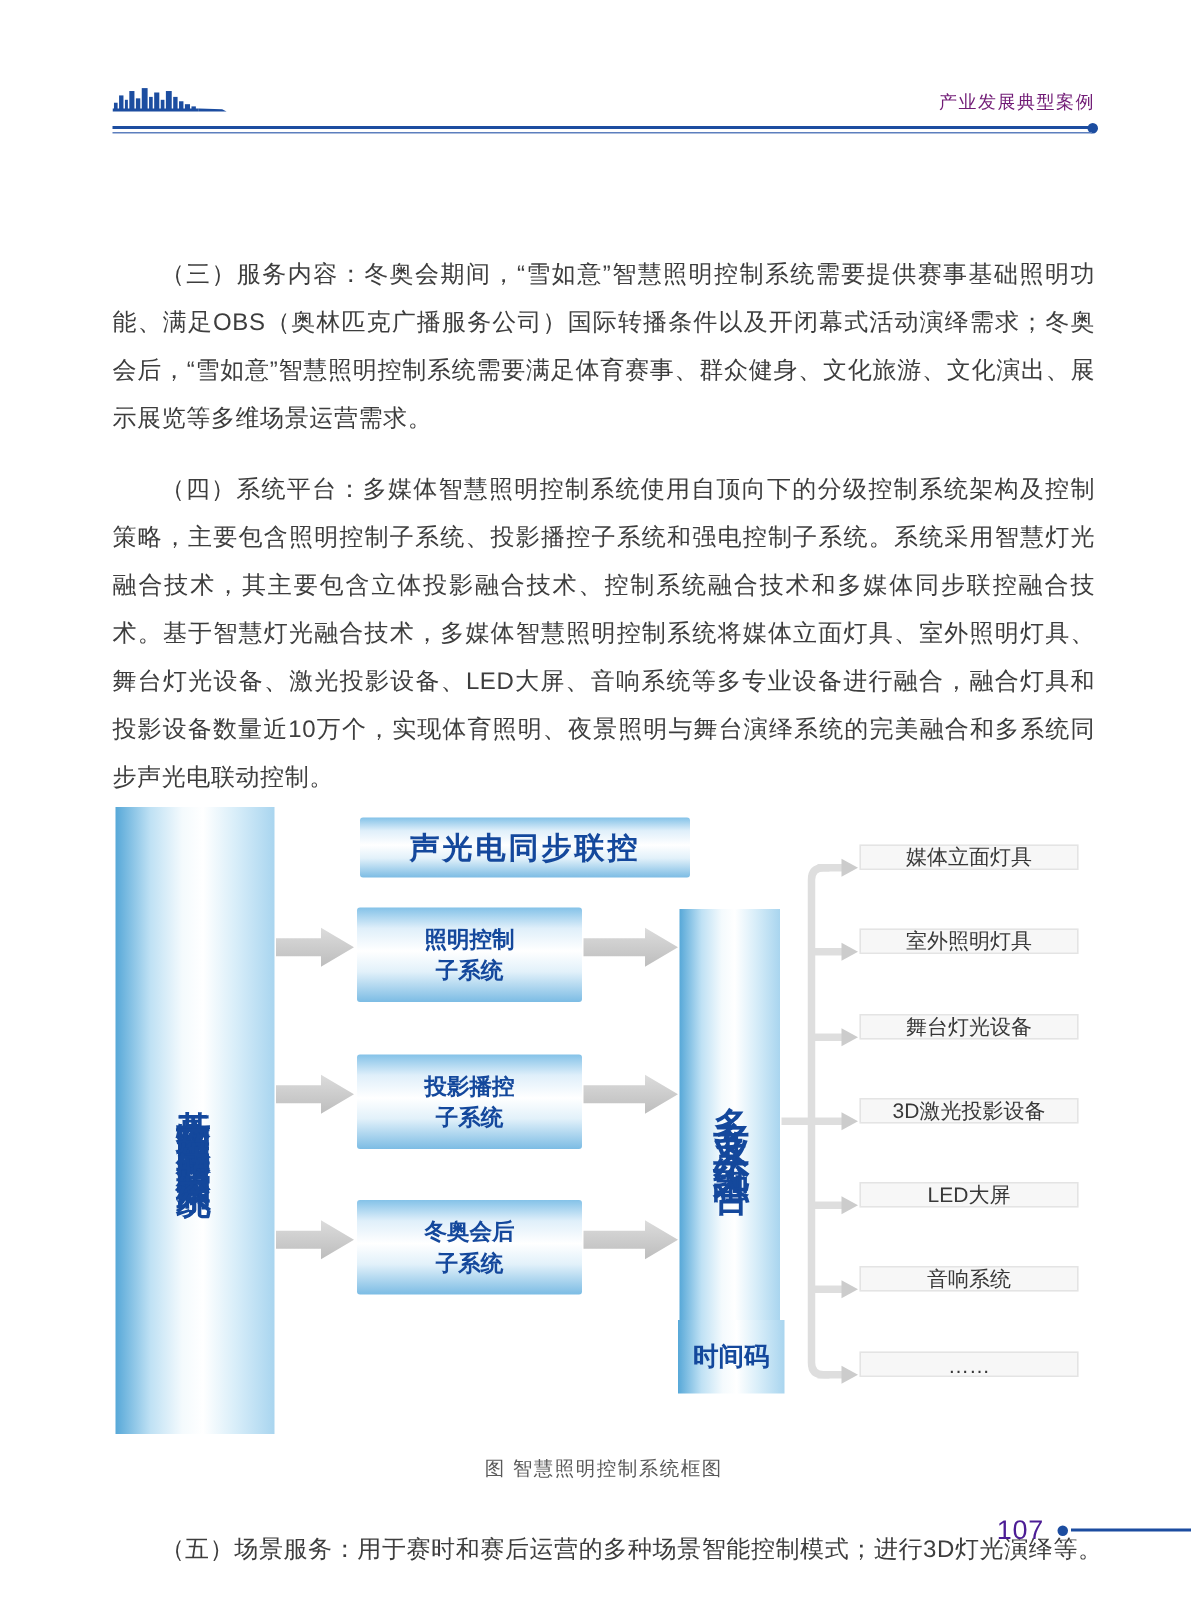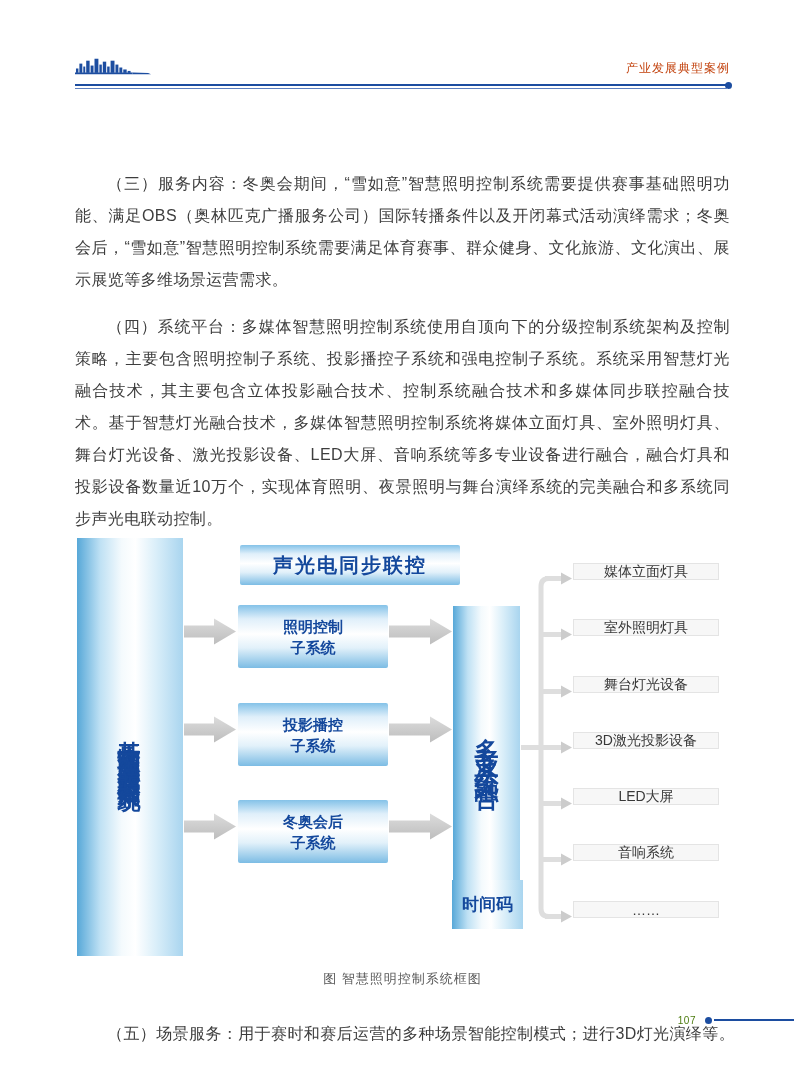--- a/index.html
+++ b/index.html
@@ -11,21 +11,21 @@
     background:#ffffff;
     overflow:hidden;
     font-family:"Liberation Sans","DejaVu Sans",sans-serif;
     color:#3d3d3d;
   }
   .content { padding:0 64px 0 75px; }
 
   
   .hdr-row { display:flex; justify-content:space-between; align-items:flex-end; margin-top:55px; height:24px; }
   .hdr-logo { width:78px; height:22px; }
-  .hdr-title { font-size:12px; color:#c2410c; letter-spacing:1px; padding-bottom:2px;font-family:Liberation Serif, serif; }
+  .hdr-title { font-size:12px; color:#701a75; letter-spacing:1px; padding-bottom:2px;font-family:Liberation Serif, serif; }
   .hdr-rule { position:relative; margin-top:5px; height:7px; border-top:2px solid #1c4da0; }
   .hdr-rule::after { content:""; position:absolute; left:0; right:2px; top:2px; border-top:1px solid #5d7fbe; }
   .hdr-dot { position:absolute; right:-2px; top:-4px; width:7px; height:7px; border-radius:50%; background:#1c4da0; }
 
   
   .para { font-size:16px; line-height:32px; letter-spacing:0.4px; text-align:justify; text-indent:2em; color:#3d3d3d; }
   .p1 { margin-top:77px; }
   .p2 { margin-top:15px; }
   .p3 { margin-top:30px; white-space:nowrap; }
 
@@ -46,21 +46,21 @@
   .timecode-box { left:452px; top:342px; width:71px; height:49px; display:flex; align-items:center; justify-content:center; font-size:17px; }
   .out-box { left:573px; width:146px; height:17px; display:flex; align-items:center; justify-content:center;
              background:#f7f7f7; border:1px solid #e4e4e4; color:#383838; font-size:14px; }
   .o0{top:25px}.o1{top:81px}.o2{top:138px}.o3{top:194px}.o4{top:250px}.o5{top:306px}.o6{top:363px}
   .tree-svg { left:0; top:0; width:794px; height:418px; }
 
   .caption { margin-top:14px; text-align:center; font-size:13px; color:#595959; letter-spacing:1px; }
 
   
   .footer { position:absolute; left:0; right:0; top:1012px; height:16px; display:flex; align-items:center; justify-content:flex-end; }
-  .pg-num { color:#4d7c0f; font-size:10px; letter-spacing:0.5px; }
+  .pg-num { color:#4c1d95; font-size:18px; letter-spacing:0.5px; }
   .pg-dot { width:7px; height:7px; border-radius:50%; background:#1c4da0; margin-left:9px; }
   .pg-line { width:80px; height:2px; background:#1c4da0; margin-left:2px; }
 </style>
 </head>
 <body>
 
 <div class="page">
   <div class="content">
 
     <div class="hdr-row">

